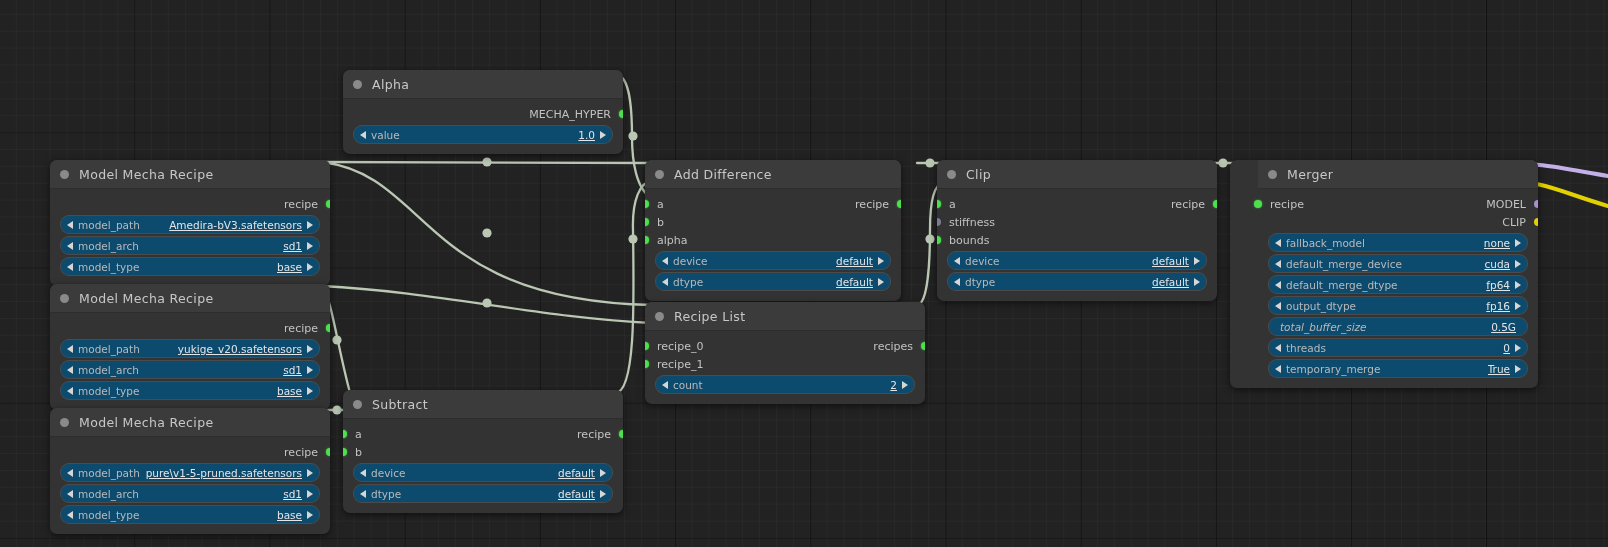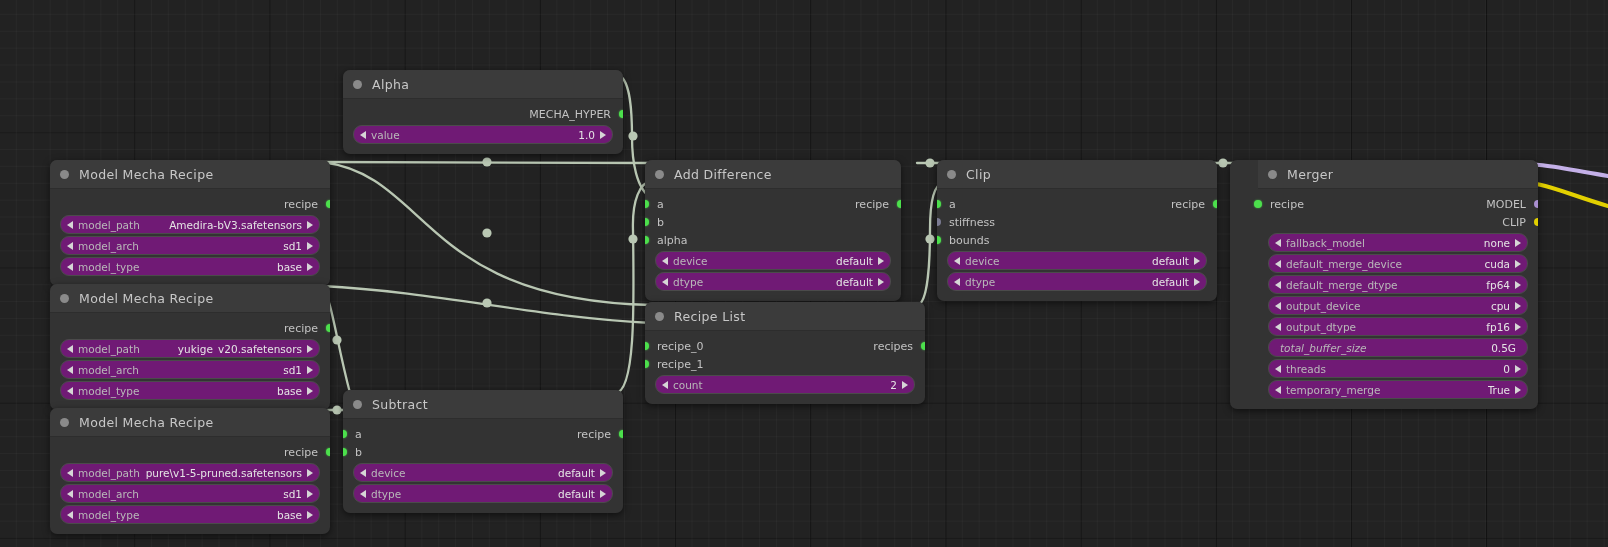--- a/index.html
+++ b/index.html
@@ -67,41 +67,41 @@
   .port.out{right:-4px;}
   .port.green{background:#4ce04c;box-shadow:0 0 2px rgba(80,230,80,.7);}
   .port.grey{background:#7b7b92;}
   .port.purple{background:#a98fd0;}
   .port.yellow{background:#e2d000;}
   .port-label{white-space:nowrap;}
 
   .widget{
     margin:2px 10px;
     height:17px;
-    background:#701a75;
+    background:#0c4a6e;
     border:1px solid #4b4b4b;
     border-radius:9px;
     display:flex;align-items:center;
     padding:0 6px;
     font-size:10.5px;
     color:#b9b9b9;
     position:relative;
   }
   .widget .arrow{
     width:0;height:0;flex:0 0 auto;
     border-top:4px solid transparent;
     border-bottom:4px solid transparent;
   }
   .widget .arrow.left{border-right:6px solid #d6d6d6;}
   .widget .arrow.right{border-left:6px solid #d6d6d6;}
   .widget .wname{margin-left:5px;white-space:nowrap;}
   .widget .wval{
     margin-left:auto;margin-right:5px;
     color:#e4e4e4;white-space:nowrap;
-    overflow:hidden;text-overflow:ellipsis;
+    overflow:hidden;text-overflow:ellipsis;text-decoration:underline;
   }
   .widget.noarrow .wname{margin-left:5px;font-style:italic;}
 
   
   #node-alpha     {left:343px;top:33px;  width:280px;}
   #node-recipe-1  {left:50px; top:123px; width:280px;}
   #node-recipe-2  {left:50px; top:247px; width:280px;}
   #node-recipe-3  {left:50px; top:371px; width:280px;}
   #node-subtract  {left:343px;top:353px; width:280px;}
   #node-adddiff   {left:645px;top:123px; width:256px;}
@@ -422,26 +422,20 @@
         <span class="arrow right"></span>
       </div>
       <div class="widget">
         <span class="arrow left"></span>
         <span class="wname">default_merge_dtype</span>
         <span class="wval">fp64</span>
         <span class="arrow right"></span>
       </div>
       <div class="widget">
         <span class="arrow left"></span>
-        <span class="wname">output_device</span>
-        <span class="wval">cpu</span>
-        <span class="arrow right"></span>
-      </div>
-      <div class="widget">
-        <span class="arrow left"></span>
         <span class="wname">output_dtype</span>
         <span class="wval">fp16</span>
         <span class="arrow right"></span>
       </div>
       <div class="widget noarrow">
         <span class="wname">total_buffer_size</span>
         <span class="wval">0.5G</span>
       </div>
       <div class="widget">
         <span class="arrow left"></span>

